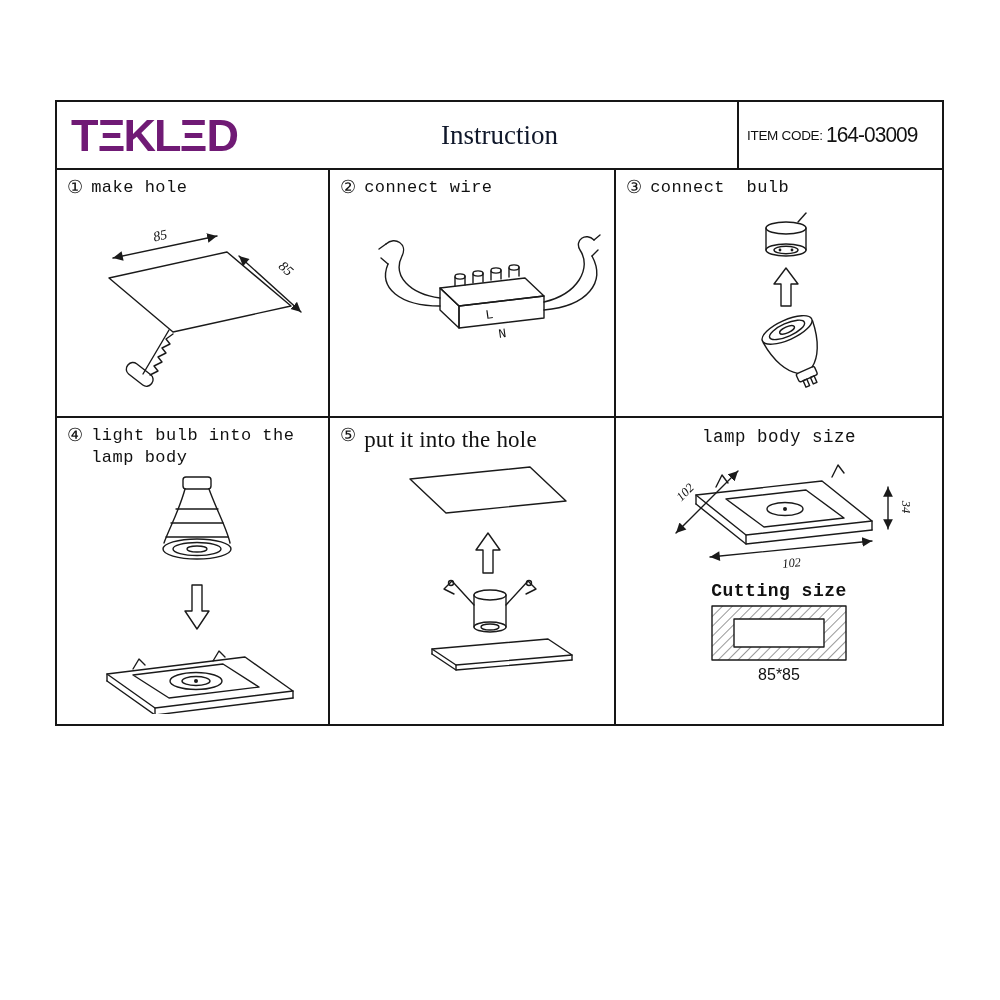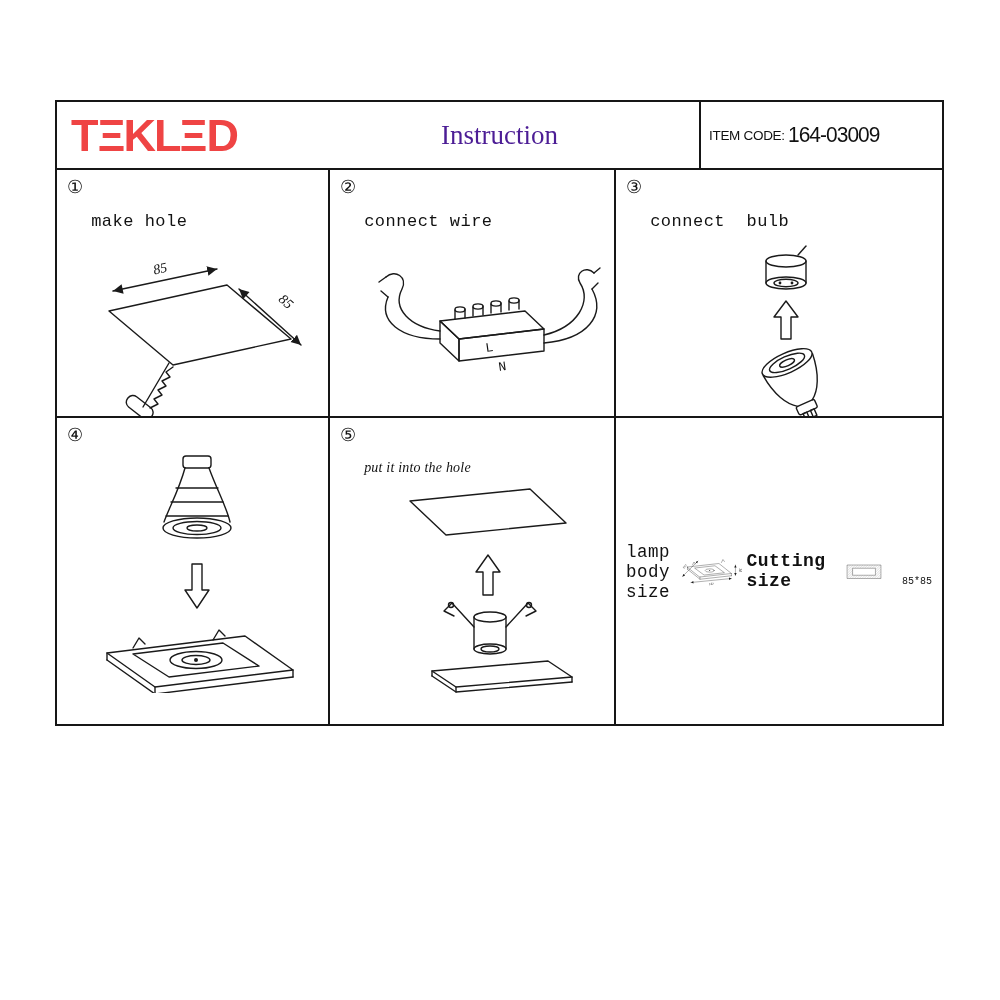--- a/index.html
+++ b/index.html
@@ -6,56 +6,56 @@
   html,body { width:1000px; height:1000px; background:#ffffff; }
   body { position:relative; font-family:"Liberation Mono", monospace; color:#111; }
 
   .card { position:absolute; left:55px; top:100px; width:889px; height:626px;
           border:2px solid #161616; background:#fff; }
 
   
   .header { position:relative; height:68px; border-bottom:2px solid #161616; }
   .logo { position:absolute; left:14px; top:50%; transform:translateY(-50%);
           font-family:"Liberation Sans", sans-serif; font-weight:900; font-size:45px;
-          letter-spacing:-2px; color:#ef4444; line-height:1; }
+          letter-spacing:-2px; color:#701a75; line-height:1; }
   .logo .logo-e { display:inline-block; transform:scaleX(.95); }
   .title { position:absolute; left:0; right:0; top:50%; transform:translateY(-50%);
-           text-align:center; font-family:"Liberation Serif", serif; font-size:27px; color:#4c1d95; }
-  .item-cell { position:absolute; right:0; top:0; bottom:0; width:243px;
+           text-align:center; font-family:"Liberation Serif", serif; font-size:27px; color:#0f172a; }
+  .item-cell { position:absolute; right:0; top:0; bottom:0; width:205px;
                border-left:2px solid #161616; display:flex; align-items:center;
                padding-left:8px; gap:3px; }
   .item-label { font-family:"Liberation Sans", sans-serif; font-size:13.5px; letter-spacing:-.3px; white-space:pre; }
   .item-value { font-family:"Liberation Sans", sans-serif; font-size:22px; letter-spacing:-1px;
                 transform:scaleX(.95); transform-origin:left center; }
 
   
   .bodygrid { display:grid; grid-template-columns:273px 286px 1fr; grid-template-rows:248px 1fr;
               height:554px; }
   .panel { border-right:2px solid #161616; border-bottom:2px solid #161616;
            padding:7px 10px; overflow:hidden; }
   .panel.last-col { border-right:none; }
   .panel.last-row { border-bottom:none; }
 
   .step-head { display:flex; gap:8px; align-items:flex-start;
                font-family:"Liberation Mono", monospace; font-size:17px; }
   .step-num { font-size:18px; line-height:1.25; }
-  .step-label { white-space:pre; line-height:1.3; letter-spacing:.5px;margin-top:34px; }
-  .serif .step-label { font-family:"Liberation Serif", serif; font-size:14px; letter-spacing:.2px;font-style:italic; }
+  .step-label { white-space:pre; line-height:1.3; letter-spacing:.5px; }
+  .serif .step-label { font-family:"Liberation Serif", serif; font-size:23px; letter-spacing:.2px; }
 
   svg.draw { display:block; margin:2px auto 0; }
   .draw path,.draw line,.draw polyline,.draw polygon,.draw ellipse,.draw circle,.draw rect {
     stroke:#1a1a1a; stroke-width:1.4; fill:none; stroke-linecap:round; stroke-linejoin:round; }
   .dim { font-family:"Liberation Serif", serif; font-style:italic; font-size:14px; fill:#111; }
   .dim2 { font-family:"Liberation Serif", serif; font-style:italic; font-size:12.5px; fill:#111; }
   .wirelabel { font-family:"Liberation Mono", monospace; font-size:13px; fill:#111; }
 
-  .size-col { display:flex; flex-direction:row; align-items:center; }
+  .size-col { display:flex; flex-direction:column; align-items:center; }
   .size-title { font-family:"Liberation Mono", monospace; font-size:17.5px; letter-spacing:.5px; margin-top:2px; }
   .cut-title { font-family:"Liberation Mono", monospace; font-size:18px; font-weight:700; letter-spacing:.5px; margin-top:0; }
-  .cut-value { font-family:Liberation Mono, monospace; font-size:10px; margin-top:20px; }
+  .cut-value { font-family:Liberation Sans, sans-serif; font-size:16px; margin-top:1px; }
 </style>
 </head>
 <body>
 
 <div class="card">
 
   <div class="header">
     <div class="logo">T<span class="logo-e">Ξ</span>KL<span class="logo-e">Ξ</span>D</div>
     <div class="title">Instruction</div>
     <div class="item-cell">
@@ -151,20 +151,22 @@
           <rect x="160" y="170" width="20" height="9" rx="2"></rect>
           <rect x="164" y="179" width="4" height="7"></rect>
           <rect x="172" y="179" width="4" height="7"></rect>
         </g>
       </svg>
     </div>
 
     <div class="panel last-row">
       <div class="step-head">
         <span class="step-num">④</span>
+        <span class="step-label">light bulb into the
+lamp body</span>
       </div>
       <svg class="draw" width="253" height="243" viewBox="0 0 253 243">
         <rect x="116" y="6" width="28" height="12" rx="3"></rect>
         <path d="M118,18 C112,40 102,58 97,72"></path>
         <path d="M142,18 C150,40 160,58 163,72"></path>
         <line x1="109" y1="38" x2="151" y2="38"></line>
         <line x1="104" y1="52" x2="156" y2="52"></line>
         <line x1="99" y1="66" x2="161" y2="66"></line>
         <ellipse cx="130" cy="78" rx="34" ry="10"></ellipse>
         <ellipse cx="130" cy="78" rx="24" ry="6.5"></ellipse>

